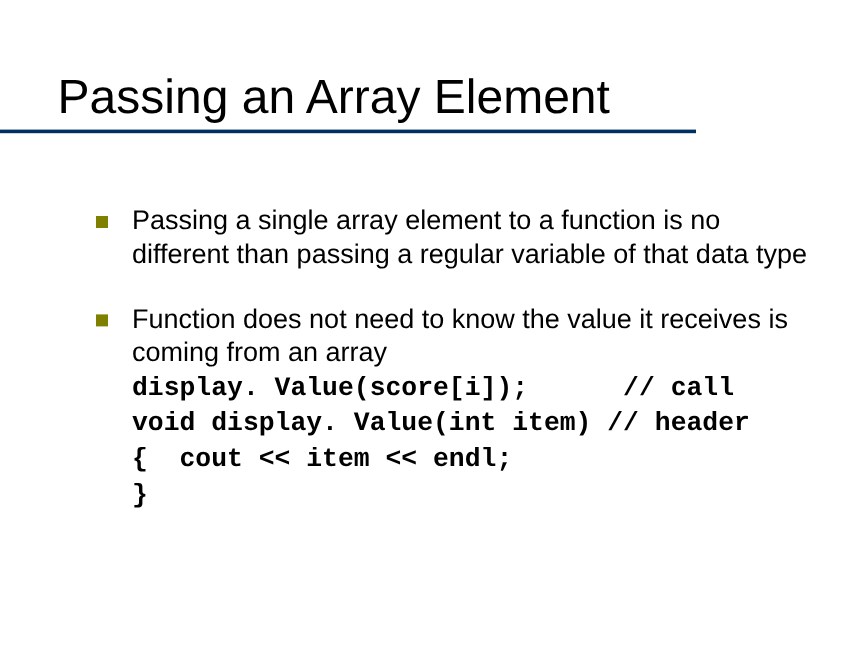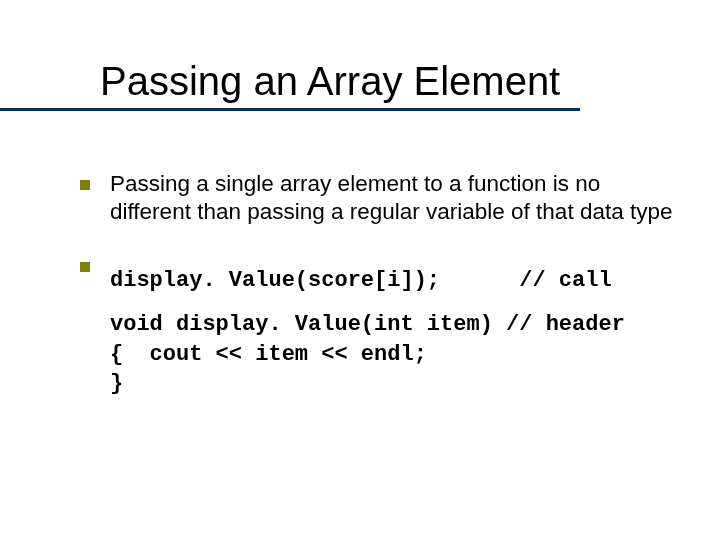--- a/index.html
+++ b/index.html
@@ -28,21 +28,21 @@
     height: 3px;
     background: #003060;
     width: 580px;
     margin-left: 0;
   }
   .title-text {
     font-size: 40px;
     font-weight: 400;
     color: #000;
     margin: 0;
-    padding-left: 100px;
+    padding-left: 48px;
     line-height: 1.05;
     letter-spacing: 0px;
   }
   .title-underline {
     margin-top: 6px;
   }
   .content {
     position: absolute;
     left: 80px;
     top: 170px;
@@ -66,21 +66,21 @@
     line-height: 1.25;
     color: #000;
   }
   .mono {
     font-family: "Courier New", Courier, monospace;
     font-weight: bold;
     font-size: 22px;
     line-height: 1.35;
     white-space: pre;
     display: block;
-    margin-top: 14px;
+    margin-top: 0;
   }
   .mono2 {
   }
 </style>
 </head>
 <body>
 
 <div class="slide">
 
   <div class="title-block">
@@ -91,20 +91,21 @@
   <div class="content">
 
     <div class="item">
       <div class="bullet"></div>
       <div class="item-body">Passing a single array element to a function is no different than passing a regular variable of that data type</div>
     </div>
 
     <div class="item">
       <div class="bullet"></div>
       <div class="item-body">
+        <span>Function does not need to know the value it receives is coming from an array</span>
         <span class="mono">display. Value(score[i]);      // call</span>
         <span class="mono mono2">void display. Value(int item) // header
 {  cout &lt;&lt; item &lt;&lt; endl;
 }</span>
       </div>
     </div>
 
   </div>
 
 </div>

